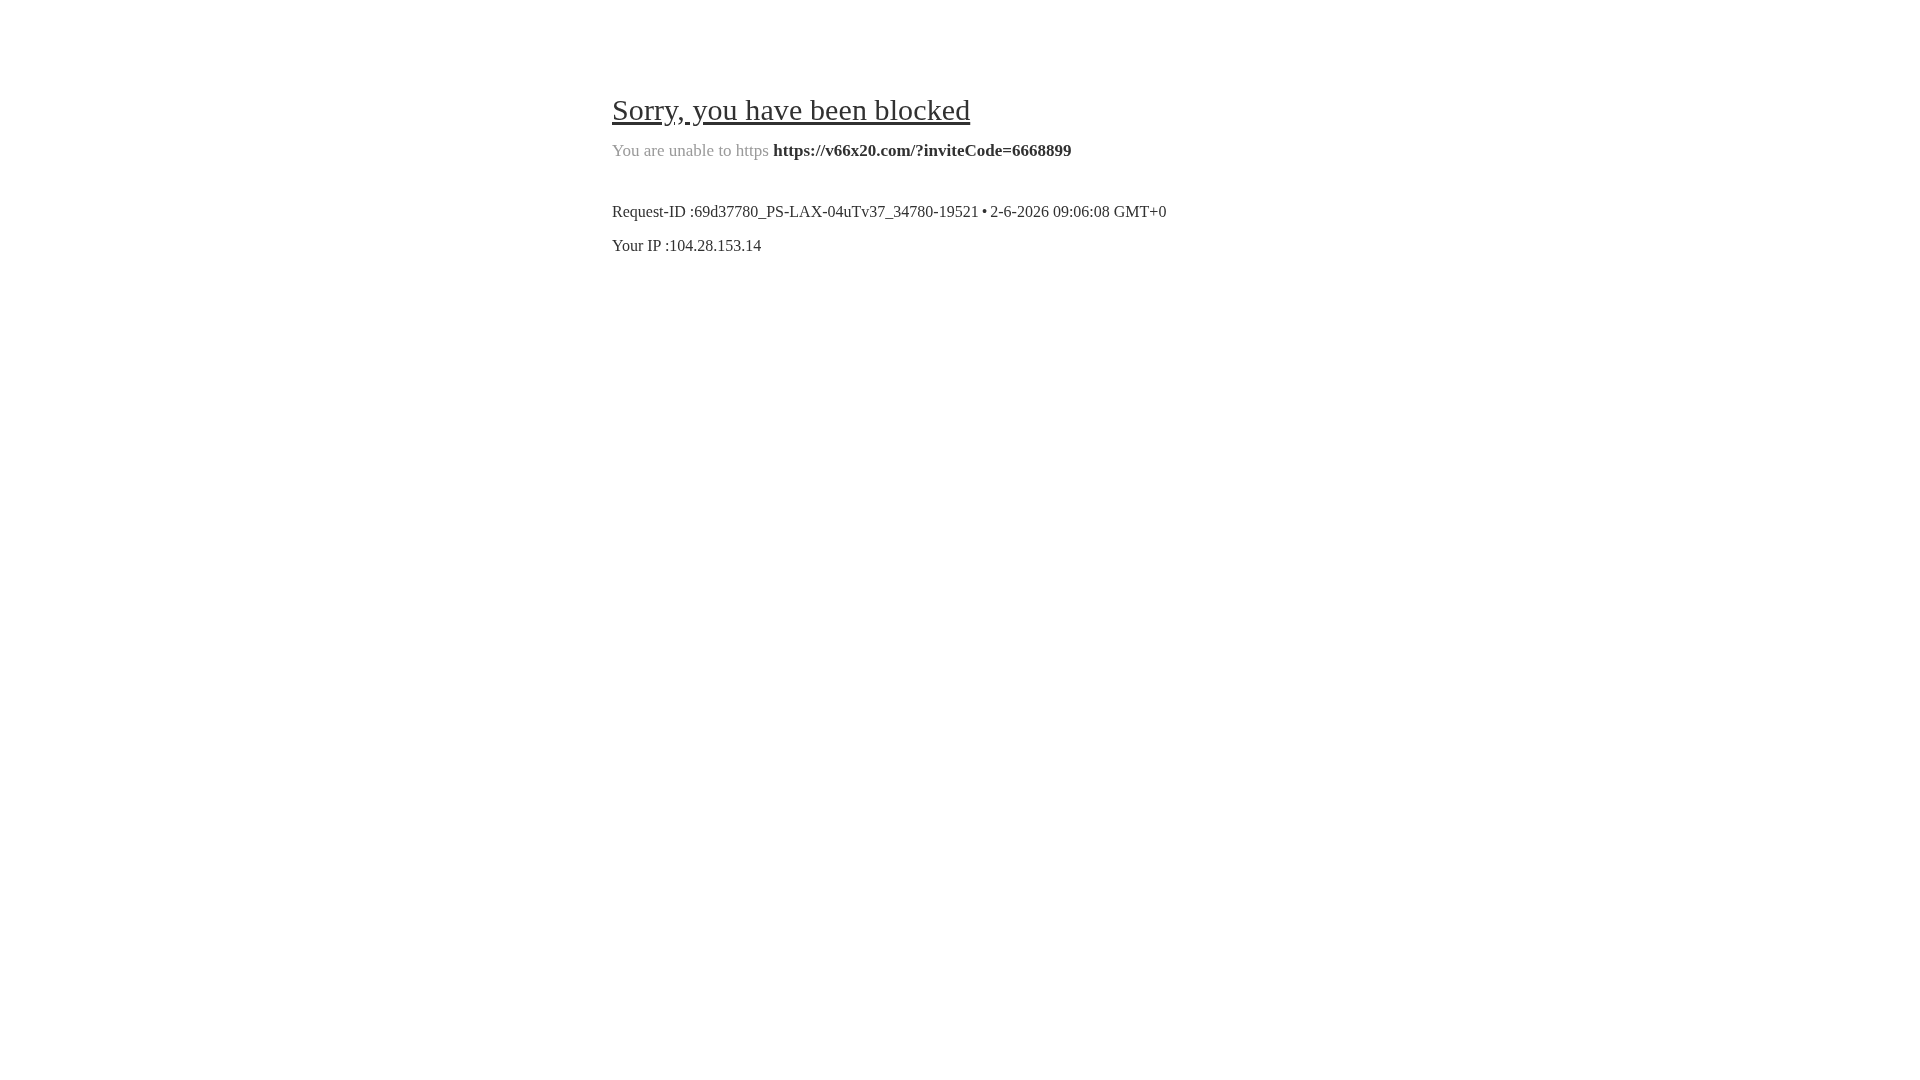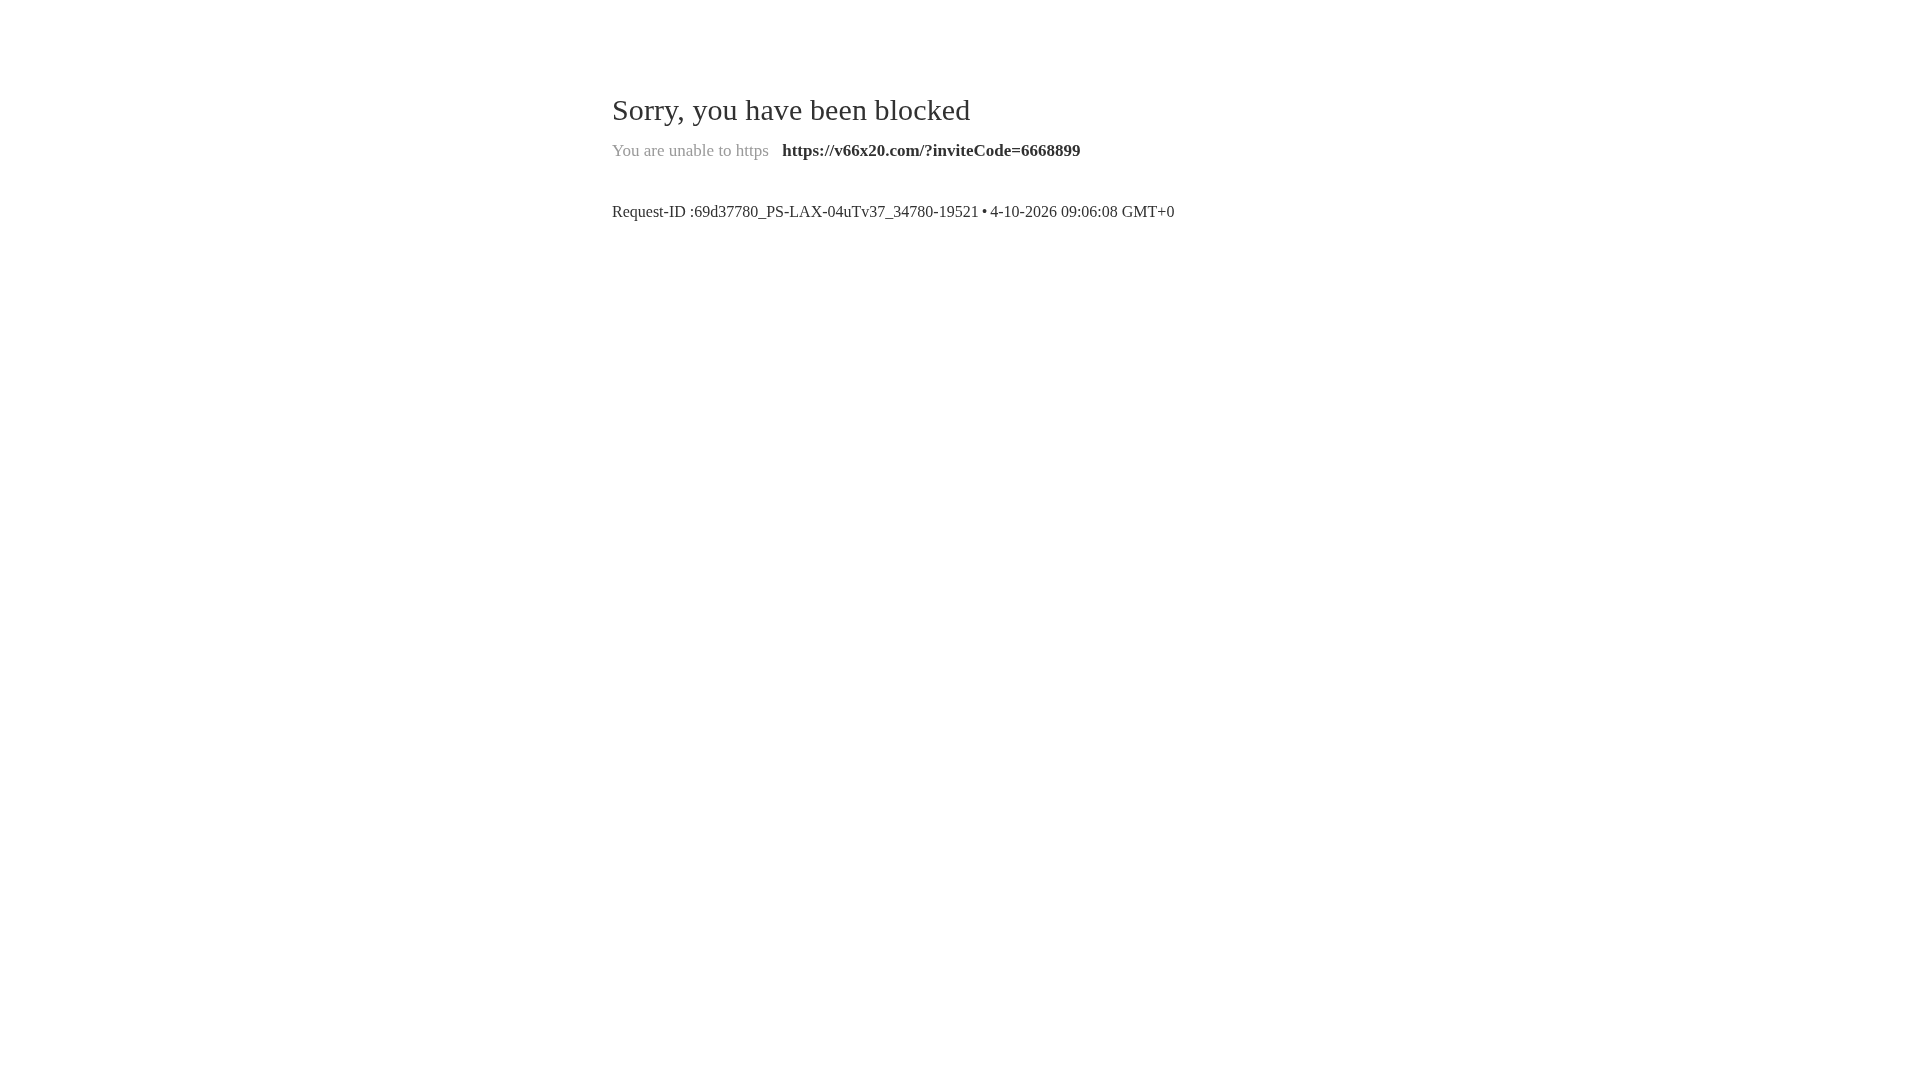--- a/index.html
+++ b/index.html
@@ -28,32 +28,32 @@
     width: 900px;
   }
   .headline {
     font-family: "Liberation Serif", "DejaVu Serif", serif;
     font-size: 30px;
     font-weight: 400;
     line-height: 1.2;
     color: #313131;
     margin: 0 0 12px 0;
     letter-spacing: 0.1px;
+    text-decoration: underline;
   }
   .subline {
     font-size: 17px;
     line-height: 1.3;
     color: #9a9a9a;
     margin: 0 0 38px 0;
     white-space: nowrap;
   }
   .subline .url {
     color: #313131;
     font-weight: bold;
-    margin-left: 9px;
   }
   .meta {
     font-size: 16px;
     line-height: 1.45;
     color: #313131;
   }
   .meta-line {
     white-space: nowrap;
     margin-bottom: 11px;
   }
@@ -73,18 +73,21 @@
 
     <h1 class="headline">Sorry, you have been blocked</h1>
 
     <p class="subline">
       <span>You are unable to https</span>
       <span class="url">https://v66x20.com/?inviteCode=6668899</span>
     </p>
 
     <div class="meta">
       <div class="meta-line">
-        <span>Request-ID :</span><span>69d37780_PS-LAX-04uTv37_34780-19521</span><span class="sep">•</span><span>4-10-2026 09:06:08 GMT+0</span>
+        <span>Request-ID :</span><span>69d37780_PS-LAX-04uTv37_34780-19521</span><span class="sep">•</span><span>2-6-2026 09:06:08 GMT+0</span>
+      </div>
+      <div class="meta-line">
+        <span>Your IP :</span><span>104.28.153.14</span>
       </div>
     </div>
 
   </div>
 </div>
 
 </body></html>

